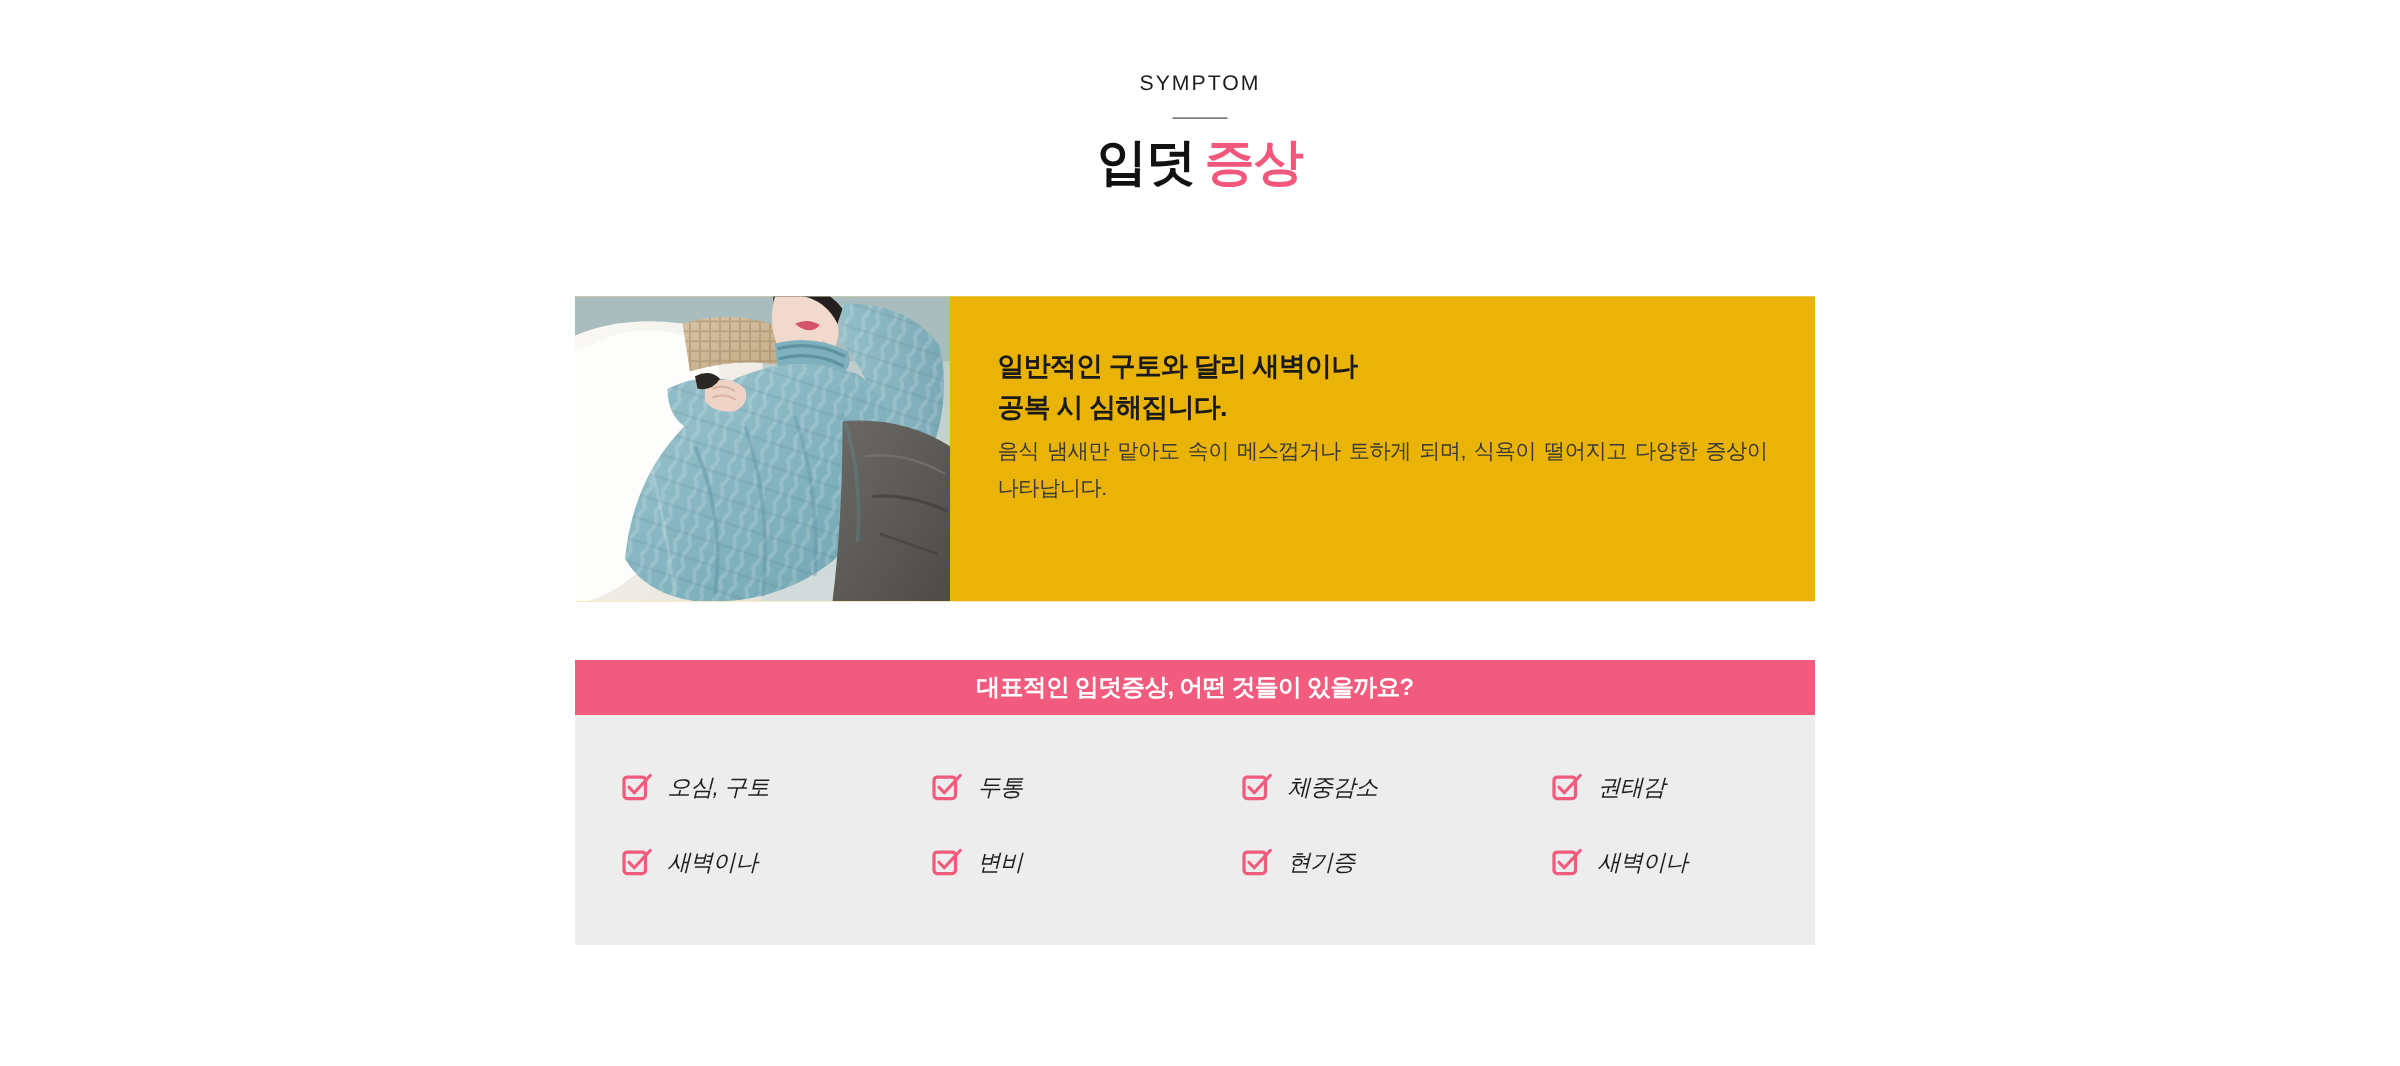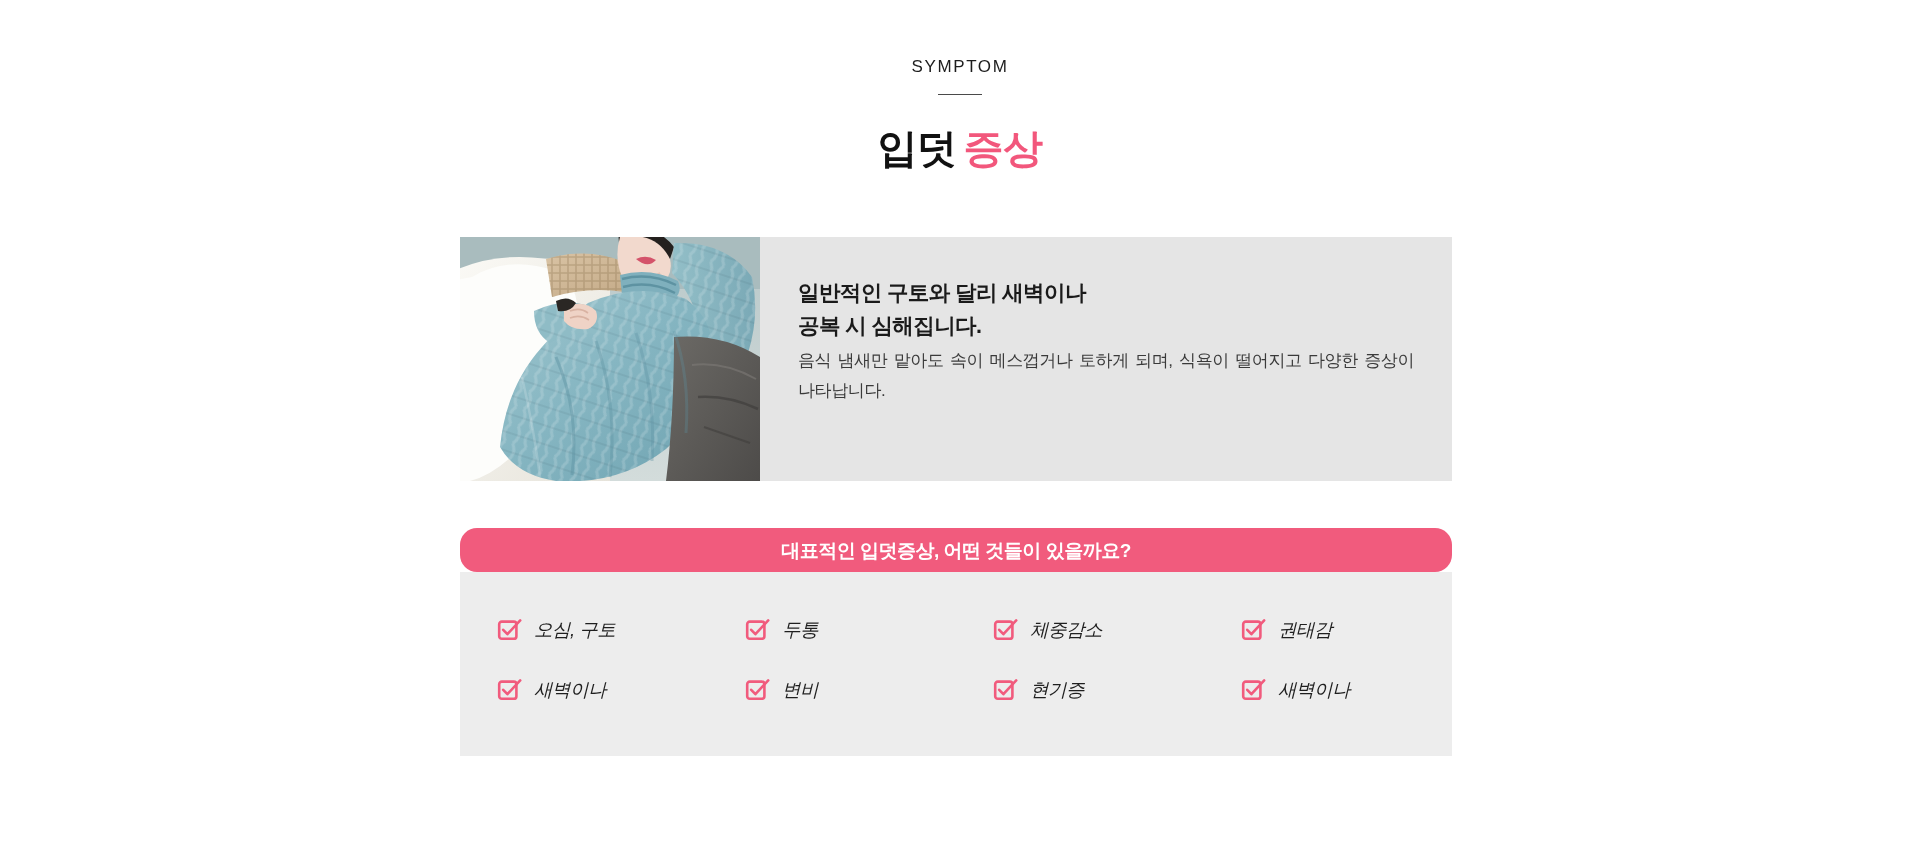--- a/index.html
+++ b/index.html
@@ -39,38 +39,38 @@
     line-height: 1;
     display: block;
   }
   .rule {
     width: 44px;
     height: 1px;
     background: #4a4a4a;
     margin: 19px auto 0 auto;
   }
   .headline {
-    margin-top: 28px;
+    margin-top: 10px;
     font-size: 40px;
     font-weight: 700;
     line-height: 1.25;
     letter-spacing: -0.5px;
     white-space: nowrap;
   }
   .headline .dark { color: #111111; }
   .headline .accent { color: #f2577c; margin-left: 7px; }
 
   
   .info-card {
     position: absolute;
     left: 460px;
     top: 237px;
     width: 992px;
     height: 244px;
-    background: #e5e5e5;
+    background: #eab308;
     display: flex;
     align-items: stretch;
     overflow: hidden;
   }
   .photo {
     width: 300px;
     height: 244px;
     flex: 0 0 300px;
     position: relative;
     overflow: hidden;
@@ -110,21 +110,20 @@
     left: 460px;
     top: 528px;
     width: 992px;
   }
   .checklist-header {
     height: 44px;
     background: #f15b7d;
     display: flex;
     align-items: center;
     justify-content: center;
-    border-radius: 17px;
   }
   .checklist-header-text {
     color: #ffffff;
     font-size: 19px;
     font-weight: 700;
     letter-spacing: -0.5px;
     line-height: 1;
   }
   .checklist-body {
     background: #ededed;

